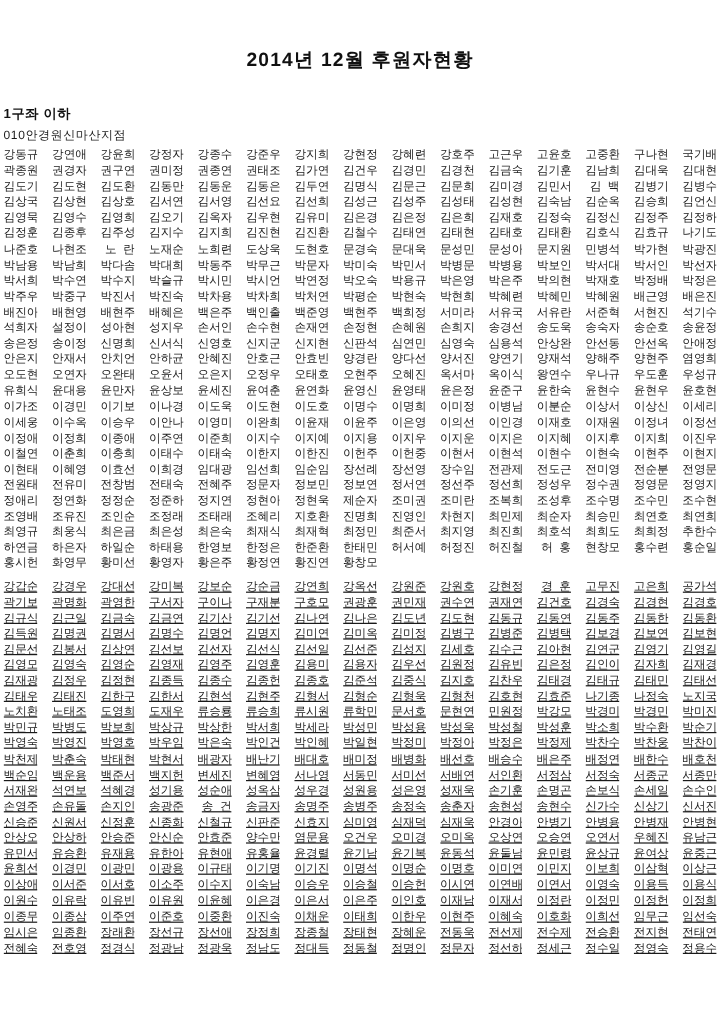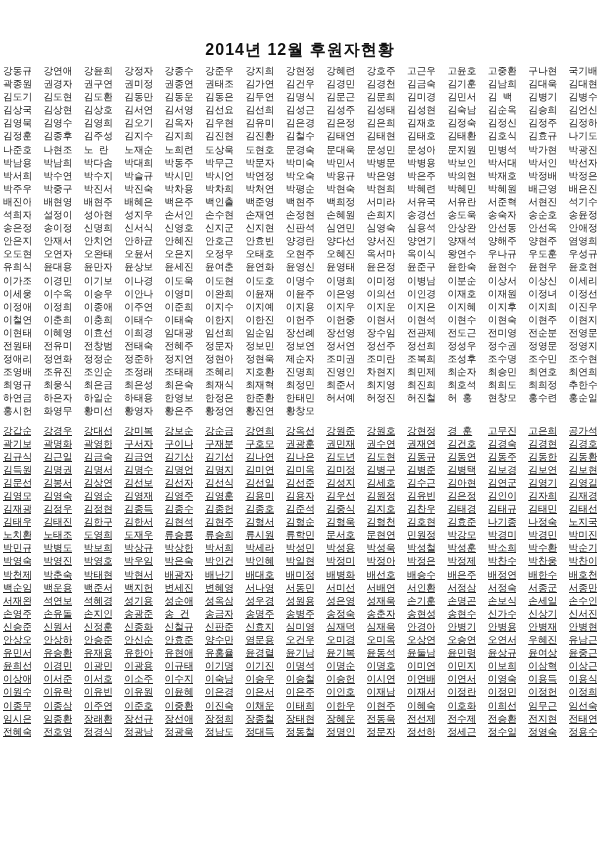--- a/index.html
+++ b/index.html
@@ -40,38 +40,41 @@
     font-size: 10px;
     margin-top: 4px;
     letter-spacing: 0.5px;
     color: #1a1a1a;
   }
   .grid {
     display: grid;
     grid-template-columns: repeat(15, 1fr);
     column-gap: 12px;
     margin-top: 3px;
+    text-align: right;
   }
   .sec2 .grid { margin-top: 6px; text-decoration: underline; }
   .name {
     font-size: 9.7px;
     line-height: 13.1px;
     white-space: pre;
     overflow: hidden;
     color: #1a1a1a;
   }
 </style>
 </head>
 <body>
 
 <div class="page">
 
   <h1 class="title">2014년  12월  후원자현황</h1>
 
   <section class="sec1">
+    <h2 class="section-header">1구좌  이하</h2>
+    <div class="pre-line">010안경원신마산지점</div>
     <div class="grid">
         <span class="name">강동규</span>
         <span class="name">강연애</span>
         <span class="name">강윤희</span>
         <span class="name">강정자</span>
         <span class="name">강종수</span>
         <span class="name">강준우</span>
         <span class="name">강지희</span>
         <span class="name">강현정</span>
         <span class="name">강혜련</span>

